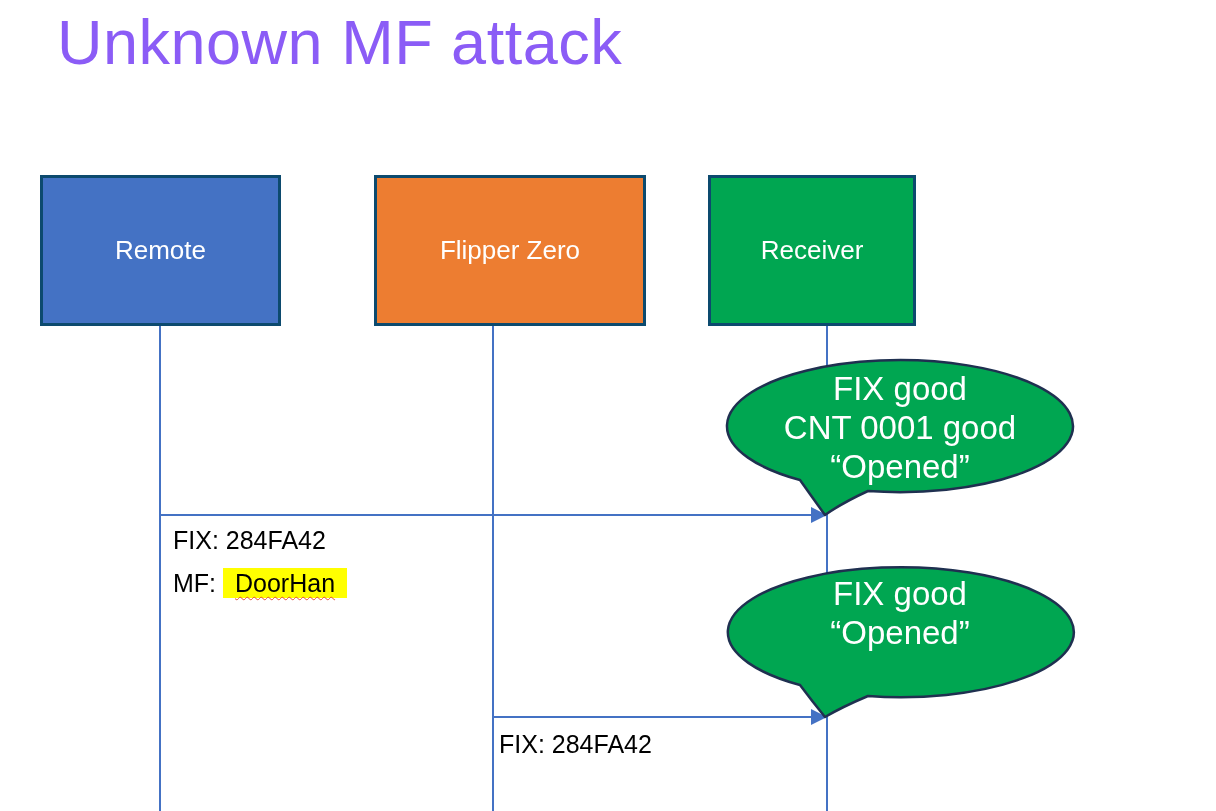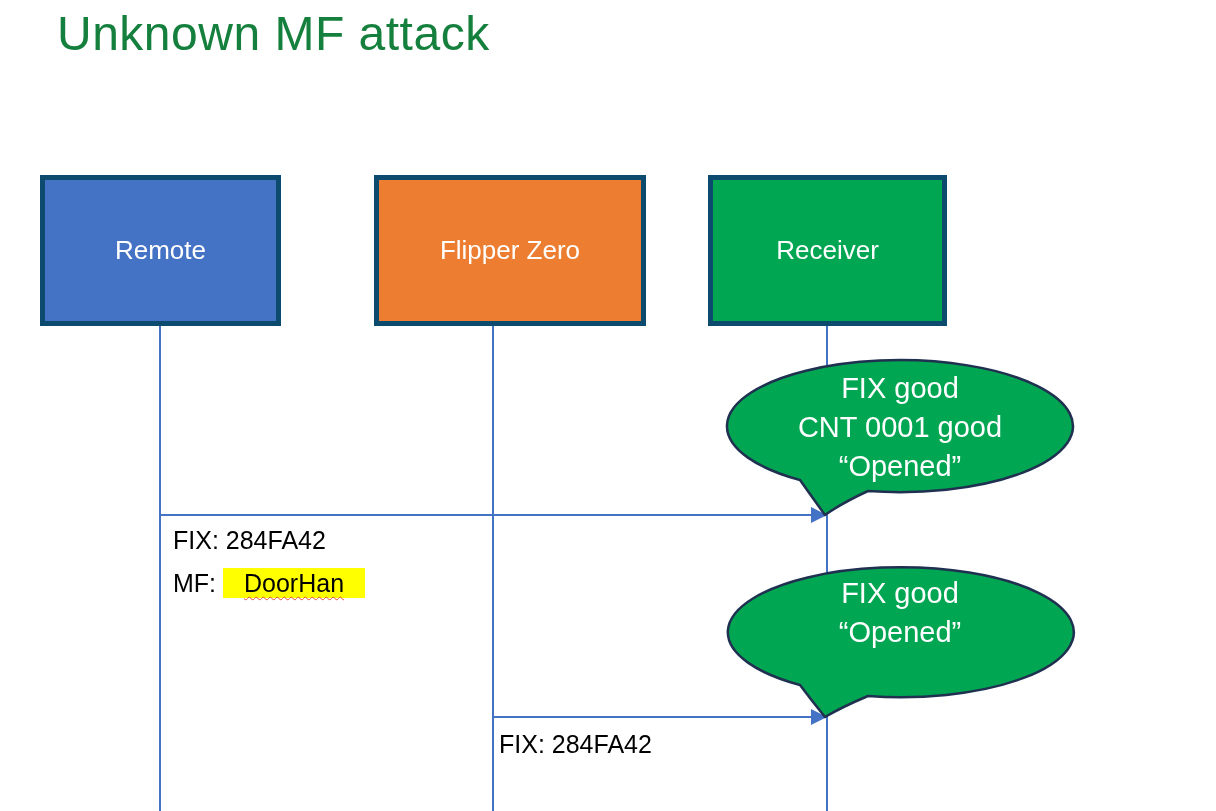--- a/index.html
+++ b/index.html
@@ -9,40 +9,40 @@
     width: 1216px;
     height: 811px;
     background: #ffffff;
     overflow: hidden;
     font-family: "Liberation Sans", sans-serif;
   }
   .title {
     position: absolute;
     left: 57px;
     top: 6px;
-    font-size: 48px;
+    font-size: 63px;
     font-weight: 300;
     letter-spacing: 0.5px;
-    color: #15803d;
+    color: #8b5cf6;
     white-space: nowrap;
   }
   .actor {
     position: absolute;
     top: 175px;
     height: 151px;
-    border: 5px solid #0c4a6e;
+    border: 3px solid #0c4a6e;
     display: flex;
     align-items: center;
     justify-content: center;
     color: #ffffff;
     font-size: 26px;
   }
   .actor-remote  { left: 40px;  width: 241px; background: #4472c4; }
   .actor-flipper { left: 374px; width: 272px; background: #ed7d31; }
-  .actor-receiver{ left: 708px; width: 239px; background: #00a651; }
+  .actor-receiver{ left: 708px; width: 208px; background: #00a651; }
   .lifeline {
     position: absolute;
     top: 326px;
     width: 2px;
     height: 485px;
     background: #4472c4;
   }
   .lifeline-remote   { left: 159px; }
   .lifeline-flipper  { left: 492px; }
   .lifeline-receiver { left: 826px; }
@@ -55,35 +55,35 @@
   .msg-text {
     position: absolute;
     font-size: 25px;
     color: #000000;
     line-height: 37px;
     white-space: nowrap;
     margin-top: 45px;
   }
   .hl {
     background: #ffff00;
-    padding: 1px 21px;
+    padding: 1px 12px;
   }
   .sq {
     text-decoration-line: underline;
     text-decoration-style: wavy;
     text-decoration-color: #e14b39;
     text-decoration-thickness: 1px;
     text-underline-offset: 4px;
   }
   .bubble-text {
     position: absolute;
     width: 346px;
     text-align: center;
     color: #ffffff;
-    font-size: 29px;
+    font-size: 33px;
     line-height: 39px;
   }
   .bubble1-text { left: 727px; top: 369px; }
   .bubble2-text { left: 727px; top: 574px; }
   .msg1-above { left: 173px; top: 477px; }
   .msg1-below { left: 173px; top: 520px; }
   .msg2-above { left: 499px; top: 681px; }
   .msg2-below { left: 499px; top: 724px; }
 </style>
 </head>

